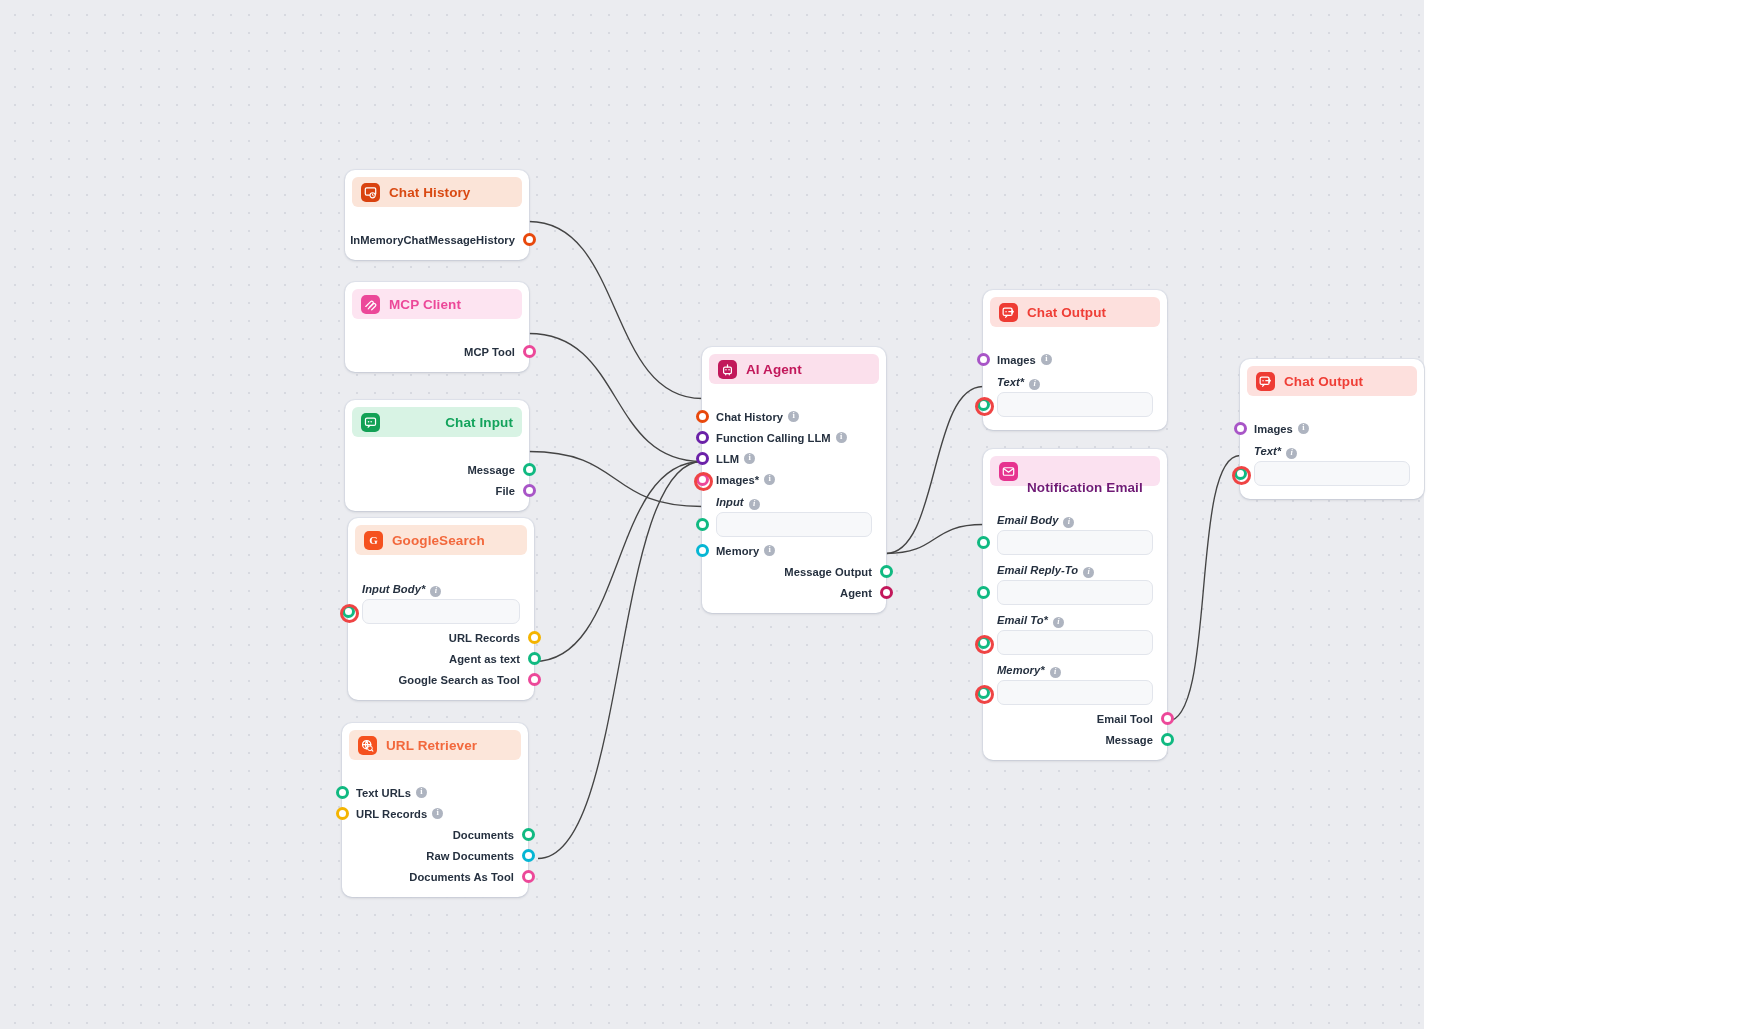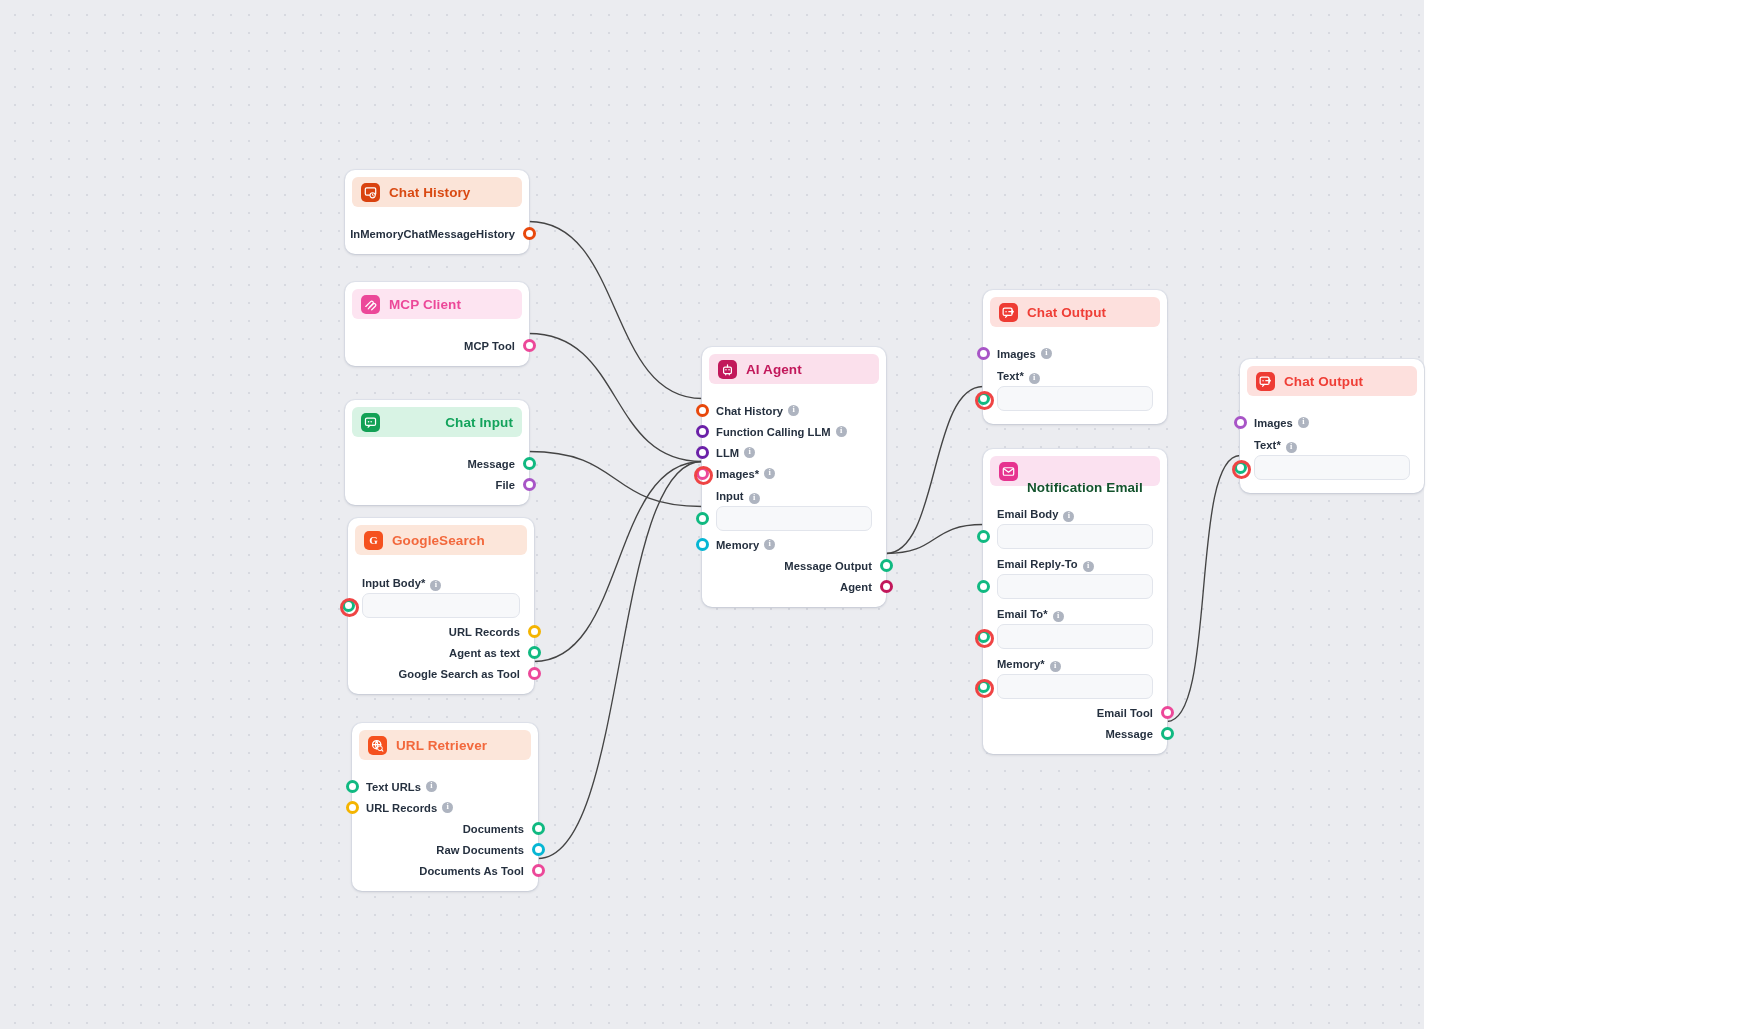--- a/index.html
+++ b/index.html
@@ -44,21 +44,21 @@
     display: flex; align-items: center; justify-content: center;
     flex: 0 0 auto;
   }
   .node-header .hicon svg { display:block; }
   .node-title {
     font-size: 13.5px;
     font-weight: 700;
     letter-spacing: .1px;
     white-space: nowrap;
   }
-  .node-body { position: relative; padding: 16px 0 10px 0; }
+  .node-body { position: relative; padding: 22px 0 10px 0; }
 
   
   .row {
     position: relative;
     display: flex;
     align-items: center;
     min-height: 21px;
     padding: 1px 14px;
     box-sizing: border-box;
   }
@@ -79,21 +79,21 @@
     border-radius: 50%;
     background: #aeb4c0;
     color: #ffffff;
     font-size: 8.4px;
     font-weight: 700;
     font-family: "Liberation Serif", serif;
     margin-left: 5px;
     line-height: 1;
     flex: 0 0 auto;
   }
-  .fieldlabel { padding: 2px 14px 2px 14px; }
+  .fieldlabel { padding: 2px 14px 2px 14px; font-style: italic; }
   .fieldwrap { padding: 0 14px 3px 14px; }
   .field {
     width: 100%;
     height: 25px;
     box-sizing: border-box;
     border: 1px solid #e2e5ec;
     border-radius: 7px;
     background: #f7f8fa;
     font-family: "Liberation Sans", sans-serif;
     font-size: 11px;
@@ -221,21 +221,21 @@
           <div class="row out">
             <span class="lbl">Agent as text</span>
             <div class="port right" style="border-color: rgb(16, 185, 129);"></div>
           </div>
           <div class="row out">
             <span class="lbl">Google Search as Tool</span>
             <div class="port right" style="border-color: rgb(236, 72, 153);"></div>
           </div>
         </div>
       </div>
-      <div class="node" style="left: 352px; top: 723px; width: 186px; min-height: 149px;">
+      <div class="node" style="left: 342px; top: 723px; width: 186px; min-height: 149px;">
         <div class="node-header" style="background: rgb(252, 230, 218);">
           <span class="hicon" style="background: rgb(245, 81, 30);">
             <svg width="13" height="13" viewBox="0 0 16 16">
               <circle cx="7" cy="7" r="5.1" fill="none" stroke="#fff" stroke-width="1.5" stroke-linecap="round" stroke-linejoin="round"></circle>
               <path d="M2 7h10M7 2a10 10 0 0 1 0 10A10 10 0 0 1 7 2" fill="none" stroke="#fff" stroke-width="1.5" stroke-linecap="round" stroke-linejoin="round"></path>
               <circle cx="11" cy="11.4" r="2.9" fill="#f5511e" stroke="#fff" stroke-width="1.2"></circle>
               <path d="M13.1 13.5 14.6 15" stroke="#fff" stroke-width="1.4" stroke-linecap="round"></path>
             </svg>
           </span>
           <span class="node-title" style="color: rgb(242, 104, 60);">URL Retriever</span>
@@ -341,21 +341,21 @@
         </div>
       </div>
       <div class="node" style="left: 983px; top: 449px; width: 184px; min-height: 290px;">
         <div class="node-header" style="background: rgb(251, 225, 240);">
           <span class="hicon" style="background: rgb(230, 51, 143);">
             <svg width="13" height="13" viewBox="0 0 16 16">
               <rect x="1.6" y="3.4" width="12.8" height="9.2" rx="1.6" fill="none" stroke="#fff" stroke-width="1.5" stroke-linecap="round" stroke-linejoin="round"></rect>
               <path d="m2.4 4.6 5.6 4.2 5.6-4.2" fill="none" stroke="#fff" stroke-width="1.5" stroke-linecap="round" stroke-linejoin="round"></path>
             </svg>
           </span>
-          <span class="node-title" style="color: #14532d; margin-top: 32px;">Notification Email</span>
+          <span class="node-title" style="color: #701a75; margin-top: 32px;">Notification Email</span>
         </div>
         <div class="node-body">
           <div class="fieldlabel"><span class="lbl">Email Body</span><span class="info">i</span></div>
           <div class="fieldwrap" style="position: relative;"><div class="port left" style="border-color: rgb(16, 185, 129); top: 6px;"></div><input class="field" type="text" value="" style=""></div>
           <div class="fieldlabel"><span class="lbl">Email Reply-To</span><span class="info">i</span></div>
           <div class="fieldwrap" style="position: relative;"><div class="port left" style="border-color: rgb(16, 185, 129); top: 6px;"></div><input class="field" type="text" value="" style=""></div>
           <div class="fieldlabel"><span class="lbl">Email To</span><span class="lbl req">*</span><span class="info">i</span></div>
           <div class="fieldwrap" style="position: relative;"><div class="port left hl" style="border-color: rgb(16, 185, 129); top: 6px;"></div><input class="field" type="text" value="" style=""></div>
           <div class="fieldlabel"><span class="lbl">Memory</span><span class="lbl req">*</span><span class="info">i</span></div>
           <div class="fieldwrap" style="position: relative;"><div class="port left hl" style="border-color: rgb(16, 185, 129); top: 6px;"></div><input class="field" type="text" value="" style=""></div>

